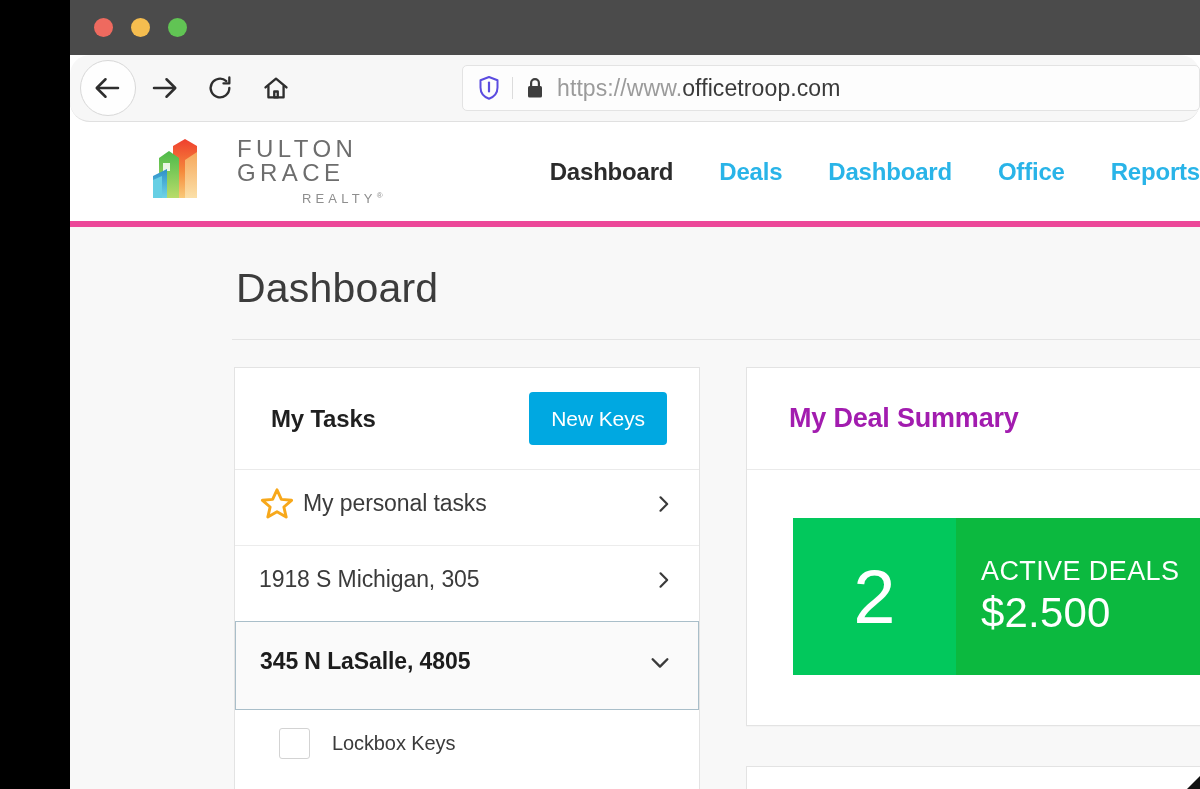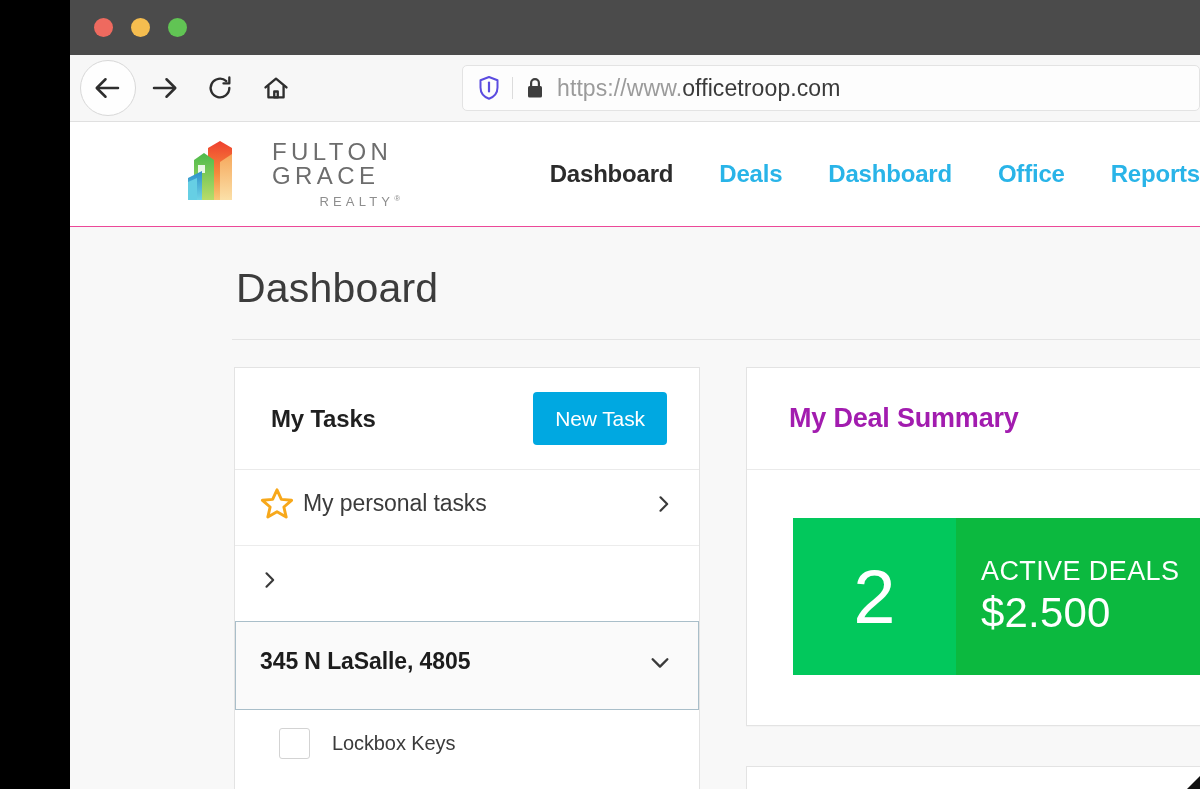--- a/index.html
+++ b/index.html
@@ -46,20 +46,21 @@
   .traffic.green  { background: #61c454; }
 
   
   #toolbar {
     height: 67px;
     background: #f7f7f7;
     border-bottom: 1px solid #e0e0e0;
     display: flex;
     align-items: center;
     padding-left: 10px;
+    border-radius: 20px;
   }
   .nav-btn {
     width: 40px; height: 40px;
     display: flex; align-items: center; justify-content: center;
     color: #2e2e2e;
     margin-right: 16px;
     flex: 0 0 auto;
   }
   .nav-btn.circled {
     width: 56px; height: 56px;
@@ -96,22 +97,22 @@
     white-space: nowrap;
   }
   #url-text .host { color: #3a3a3a; }
 
   
   #site-header {
     height: 105px;
     background: #ffffff;
     display: flex;
     align-items: center;
-    padding-left: 114px;
-    border-bottom: 1px solid #ec4899;
+    padding-left: 79px;
+    border-bottom: 6px solid #ec4899;
   }
   #brand { display: flex; align-items: center; gap: 16px; }
   #logo-mark { width: 72px; height: 72px; flex: 0 0 auto; }
   #logo-mark svg { display: block; }
   #brand-text {
     display: flex; flex-direction: column;
     align-items: center;
     line-height: 1;
   }
   #brand-name {
@@ -443,38 +444,39 @@
 
     <div id="page">
       <div id="page-title">Dashboard</div>
       <div id="title-rule"></div>
 
       <div id="columns">
 
         <div id="tasks-card" class="card">
           <div id="tasks-header">
             <span id="tasks-title">My Tasks</span>
-            <button id="new-task-btn">New Task</button>
+            <button id="new-task-btn">New Keys</button>
           </div>
 
           <div class="task-row">
             <span class="star-icon">
               <svg width="36" height="35" viewBox="0 0 24 24" fill="none" stroke="#f7a81b" stroke-width="2" stroke-linejoin="round">
                 <polygon points="12,2.6 15,9.2 22,9.8 16.7,14.4 18.3,21.3 12,17.6 5.7,21.3 7.3,14.4 2,9.8 9,9.2"></polygon>
               </svg>
             </span>
             <span class="label">My personal tasks</span>
             <span class="chev">
               <svg width="20" height="22" viewBox="0 0 24 24" fill="none" stroke="#3a3a3a" stroke-width="2.6" stroke-linecap="round" stroke-linejoin="round">
                 <polyline points="9,4 17,12 9,20"></polyline>
               </svg>
             </span>
           </div>
 
           <div class="task-row">
+            <span class="label">1918 S Michigan, 305</span>
             <span class="chev">
               <svg width="20" height="22" viewBox="0 0 24 24" fill="none" stroke="#3a3a3a" stroke-width="2.6" stroke-linecap="round" stroke-linejoin="round">
                 <polyline points="9,4 17,12 9,20"></polyline>
               </svg>
             </span>
           </div>
 
           <div class="task-row selected">
             <span class="label">345 N LaSalle, 4805</span>
             <span class="chev">

